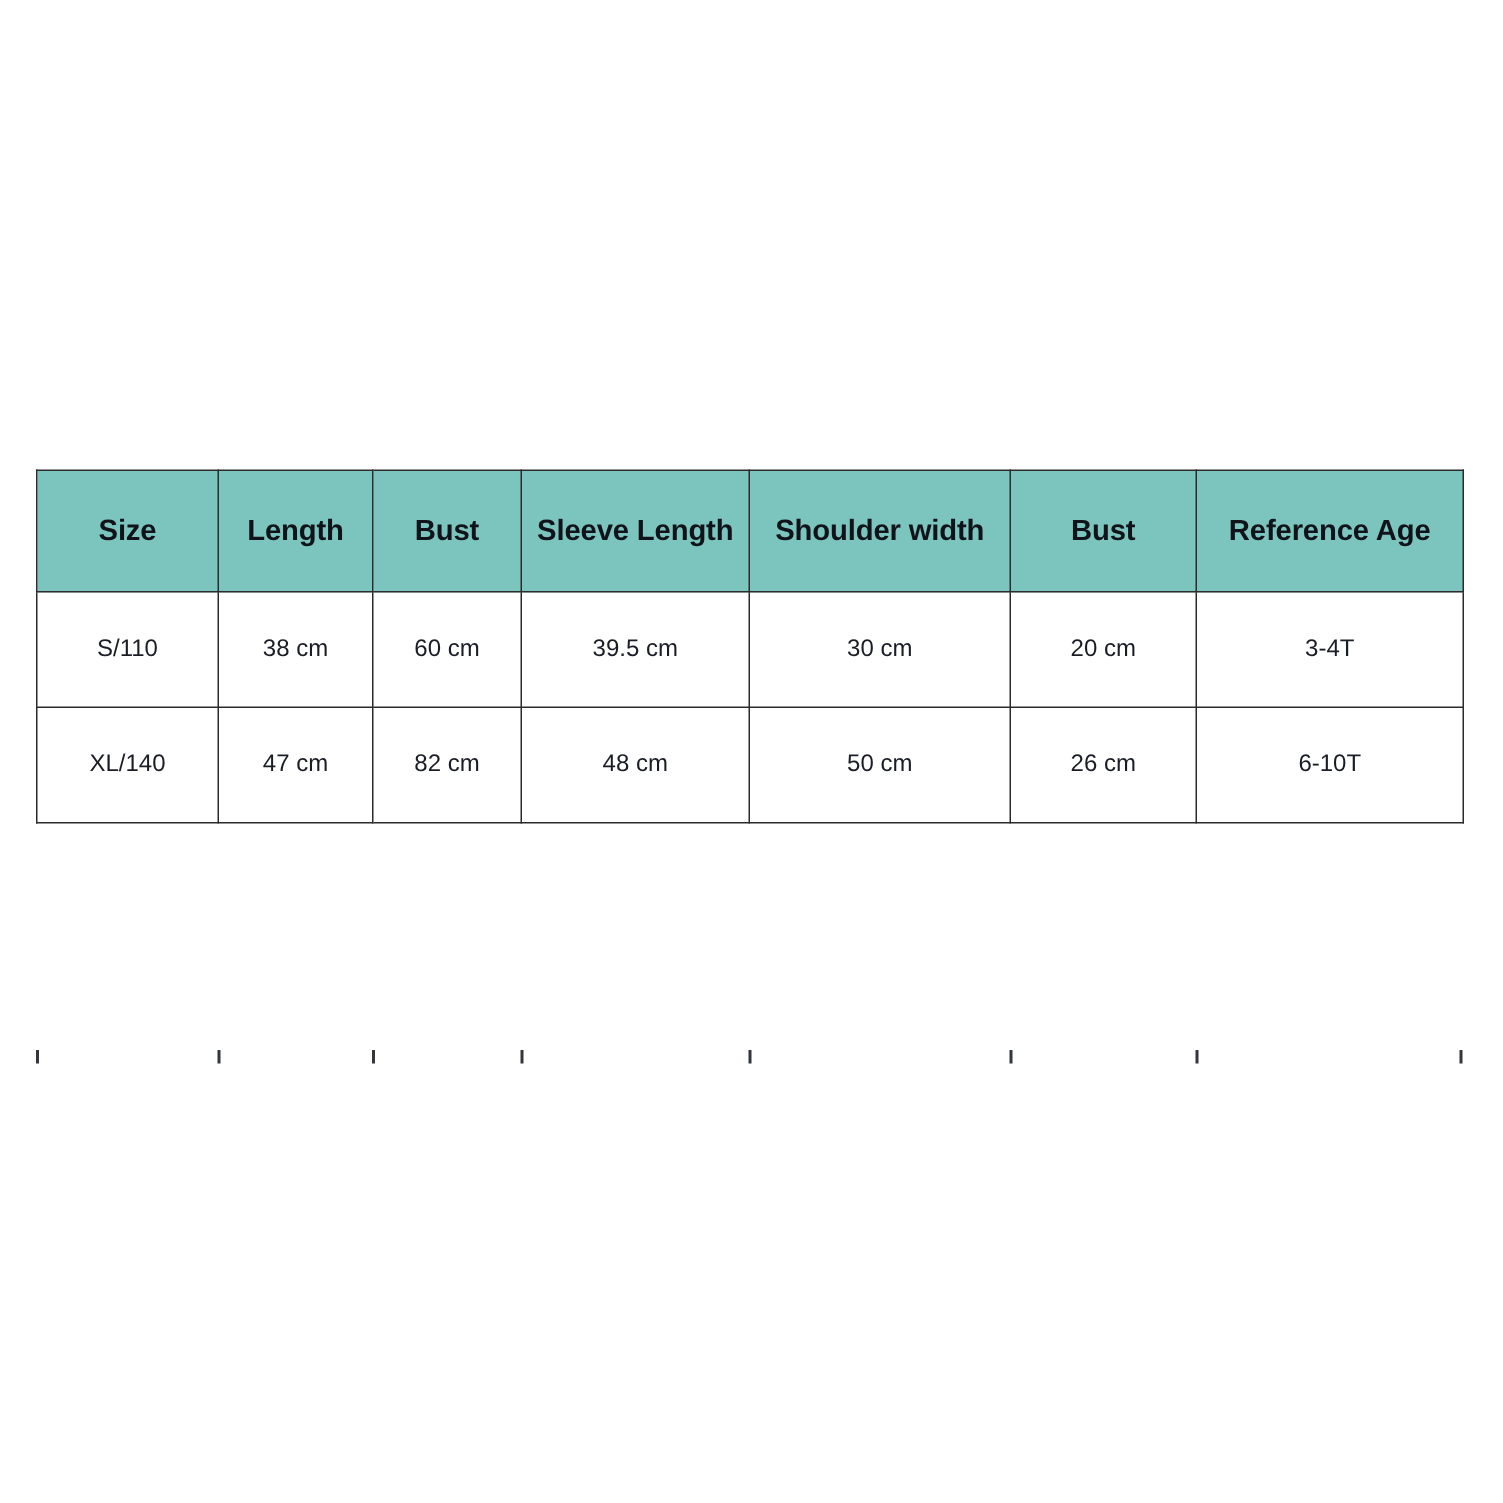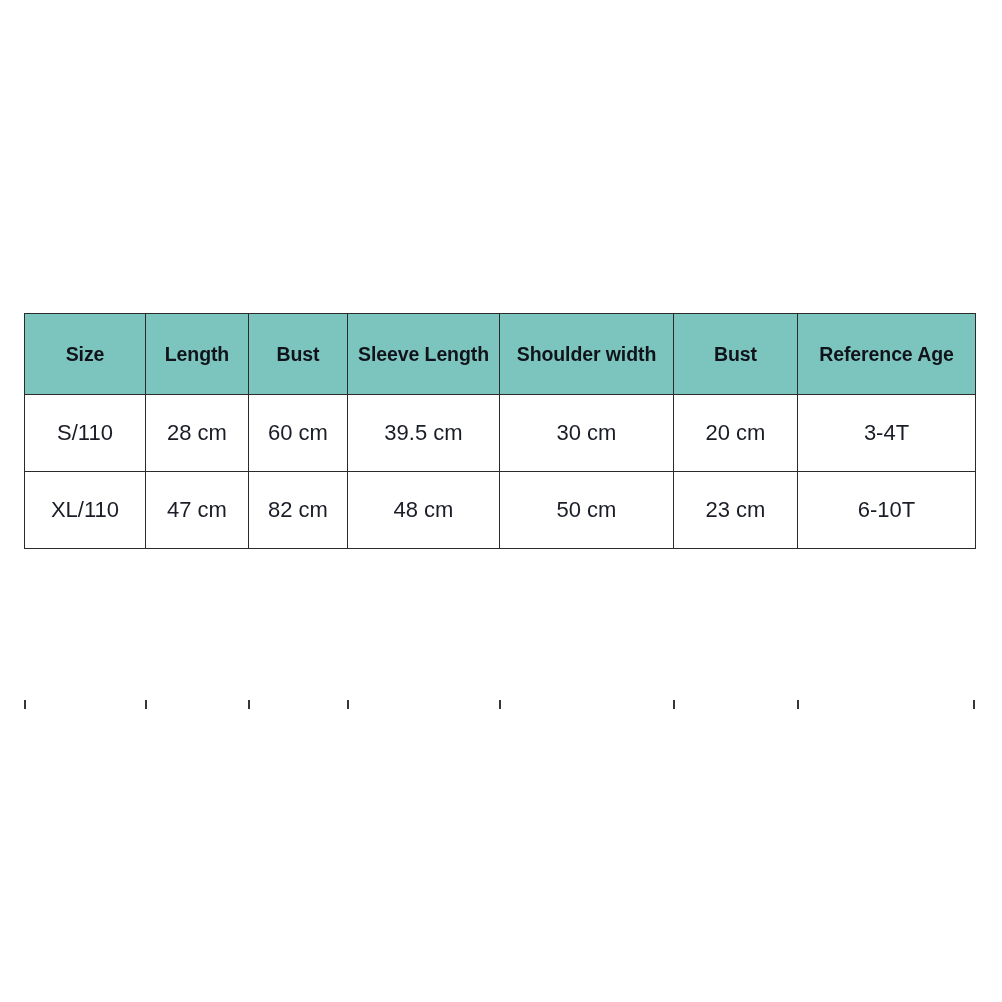--- a/index.html
+++ b/index.html
@@ -54,21 +54,21 @@
     height: 80px;
     font-size: 19.5px;
     font-weight: bold;
     letter-spacing: -0.1px;
     color: #10131a;
   }
 
   
   table.size-chart tbody td {
     height: 76px;
-    font-size: 22px;
+    font-size: 16px;
     font-weight: normal;
     color: #1a1d26;
     background: #ffffff;
   }
 
   
   col.c-size     { width: 121px; }
   col.c-length   { width: 103px; }
   col.c-bust     { width: 99px;  }
   col.c-sleeve   { width: 152px; }
@@ -119,34 +119,34 @@
           <th>Sleeve Length</th>
           <th>Shoulder width</th>
           <th>Bust</th>
           <th>Reference Age</th>
         </tr>
       </thead>
 
       <tbody>
         <tr>
           <td>S/110</td>
-          <td>28 cm</td>
+          <td>38 cm</td>
           <td>60 cm</td>
           <td>39.5 cm</td>
           <td>30 cm</td>
           <td>20 cm</td>
           <td>3-4T</td>
         </tr>
         <tr>
-          <td>XL/110</td>
+          <td>XL/140</td>
           <td>47 cm</td>
           <td>82 cm</td>
           <td>48 cm</td>
           <td>50 cm</td>
-          <td>23 cm</td>
+          <td>26 cm</td>
           <td>6-10T</td>
         </tr>
       </tbody>
     </table>
   </div>
 
   <div class="bottom-stubs">
     <i style="left:0px"></i>
     <i style="left:121px"></i>
     <i style="left:224px"></i>

